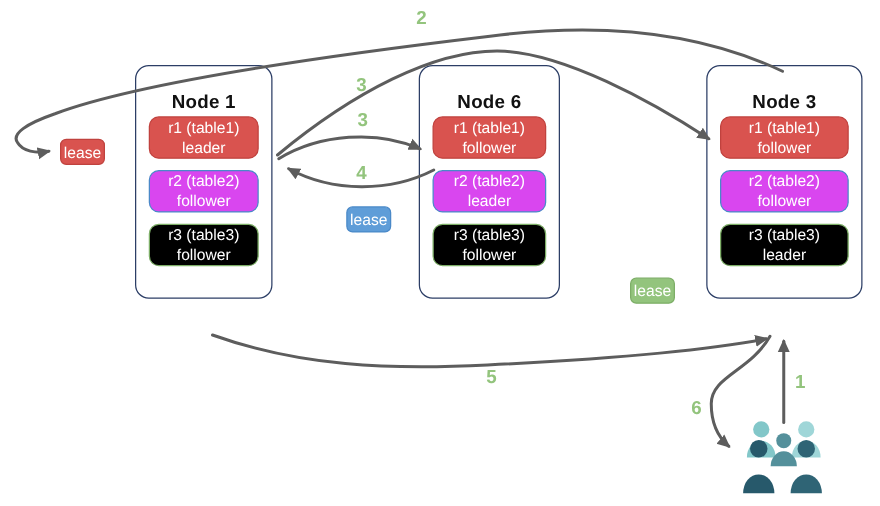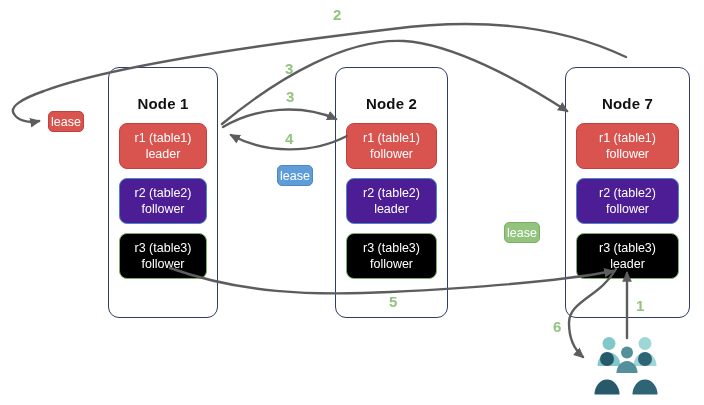--- a/index.html
+++ b/index.html
@@ -2,35 +2,35 @@
 <html><head>
 <meta charset="utf-8">
 <style>
   html,body{margin:0;padding:0;background:#ffffff;}
   .canvas{
     position:relative;width:704px;height:405px;background:#ffffff;overflow:hidden;
     font-family:"Liberation Sans","DejaVu Sans",sans-serif;
   }
   .arrow-layer{position:absolute;left:0;top:0;width:704px;height:405px;z-index:3;pointer-events:none;}
   .node{
-    position:absolute;top:67px;height:251px;background:#ffffff;
+    position:absolute;top:52px;height:187px;background:#ffffff;
     border:1.6px solid #2c3e66;border-radius:11px;z-index:2;box-sizing:border-box;
     display:flex;flex-direction:column;align-items:stretch;padding:16px 10px;
   }
   .node-title{
     height:39px;display:flex;align-items:center;justify-content:center;
     font-size:15px;font-weight:bold;color:#111111;letter-spacing:.2px;
   }
   .replica{
     height:46px;margin-bottom:9px;border-radius:8px;color:#ffffff;
     display:flex;flex-direction:column;align-items:center;justify-content:center;
     font-size:12.5px;line-height:16px;text-align:left;box-sizing:border-box;
   }
   .replica.red{background:#d9534f;border:1.4px solid #c0423e;}
-  .replica.blue{background:#4c1d95;border:1.4px solid #4a89c8;}
+  .replica.blue{background:#d946ef;border:1.4px solid #4a89c8;}
   .replica.green{background:#000000;border:1.4px solid #7dae67;}
   .lease{
     position:absolute;width:36px;height:21px;border-radius:5px;z-index:4;
     display:flex;align-items:center;justify-content:center;
     color:#ffffff;font-size:12.5px;box-sizing:border-box;
   }
   .lease.red{background:#d9534f;border:1.4px solid #c0423e;left:48px;top:111px;}
   .lease.blue{background:#5f9dd8;border:1.4px solid #4a89c8;left:277px;top:165px;}
   .lease.green{background:#93c47d;border:1.4px solid #7dae67;left:504px;top:222px;}
   .step{
@@ -70,37 +70,37 @@
       <span>r2 (table2)</span>
       <span>follower</span>
     </div>
     <div class="replica green">
       <span>r3 (table3)</span>
       <span>follower</span>
     </div>
   </div>
 
   <div class="node" style="left:335px;width:113px;">
-    <div class="node-title">Node 2</div>
+    <div class="node-title">Node 6</div>
     <div class="replica red">
       <span>r1 (table1)</span>
       <span>follower</span>
     </div>
     <div class="replica blue">
       <span>r2 (table2)</span>
       <span>leader</span>
     </div>
     <div class="replica green">
       <span>r3 (table3)</span>
       <span>follower</span>
     </div>
   </div>
 
   <div class="node" style="left:565px;width:125px;">
-    <div class="node-title">Node 7</div>
+    <div class="node-title">Node 3</div>
     <div class="replica red">
       <span>r1 (table1)</span>
       <span>follower</span>
     </div>
     <div class="replica blue">
       <span>r2 (table2)</span>
       <span>follower</span>
     </div>
     <div class="replica green">
       <span>r3 (table3)</span>

